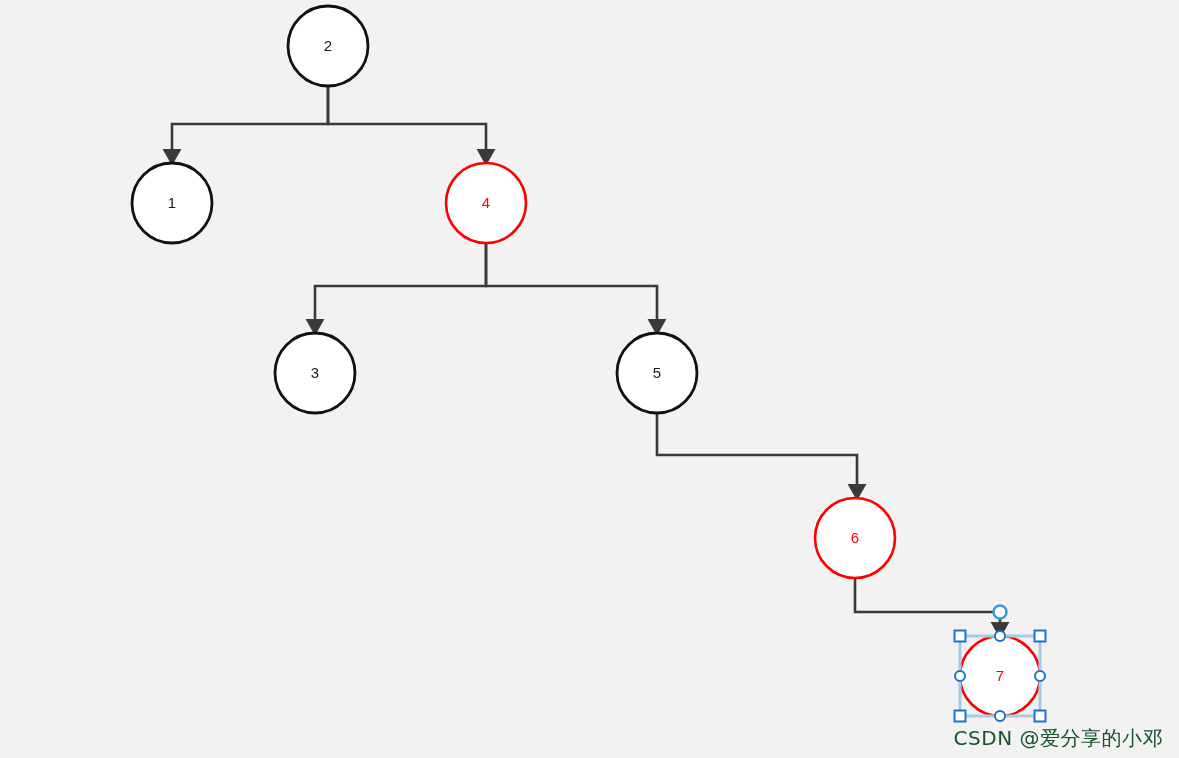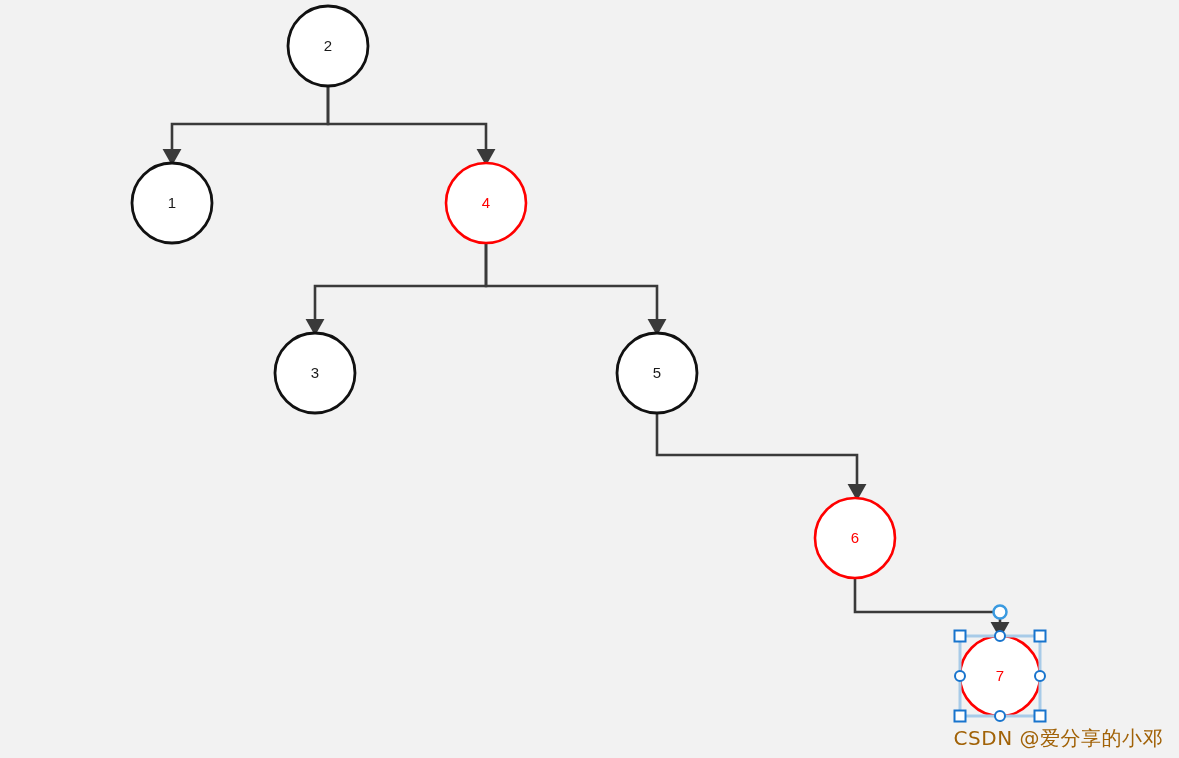--- a/index.html
+++ b/index.html
@@ -35,21 +35,21 @@
     text-anchor: middle;
   }
   .node-label.black { fill: #1a1a1a; }
   .node-label.red   { fill: #ff0000; }
   .watermark {
     position: absolute;
     right: 16px;
     bottom: 6px;
     font-family: "DejaVu Sans", sans-serif;
     font-size: 20px;
-    color: #a16207;
+    color: #14532d;
     letter-spacing: 0.5px;
     white-space: nowrap;
     user-select: none;
   }
 </style>
 </head>
 <body>
 
 <div id="canvas">
 

